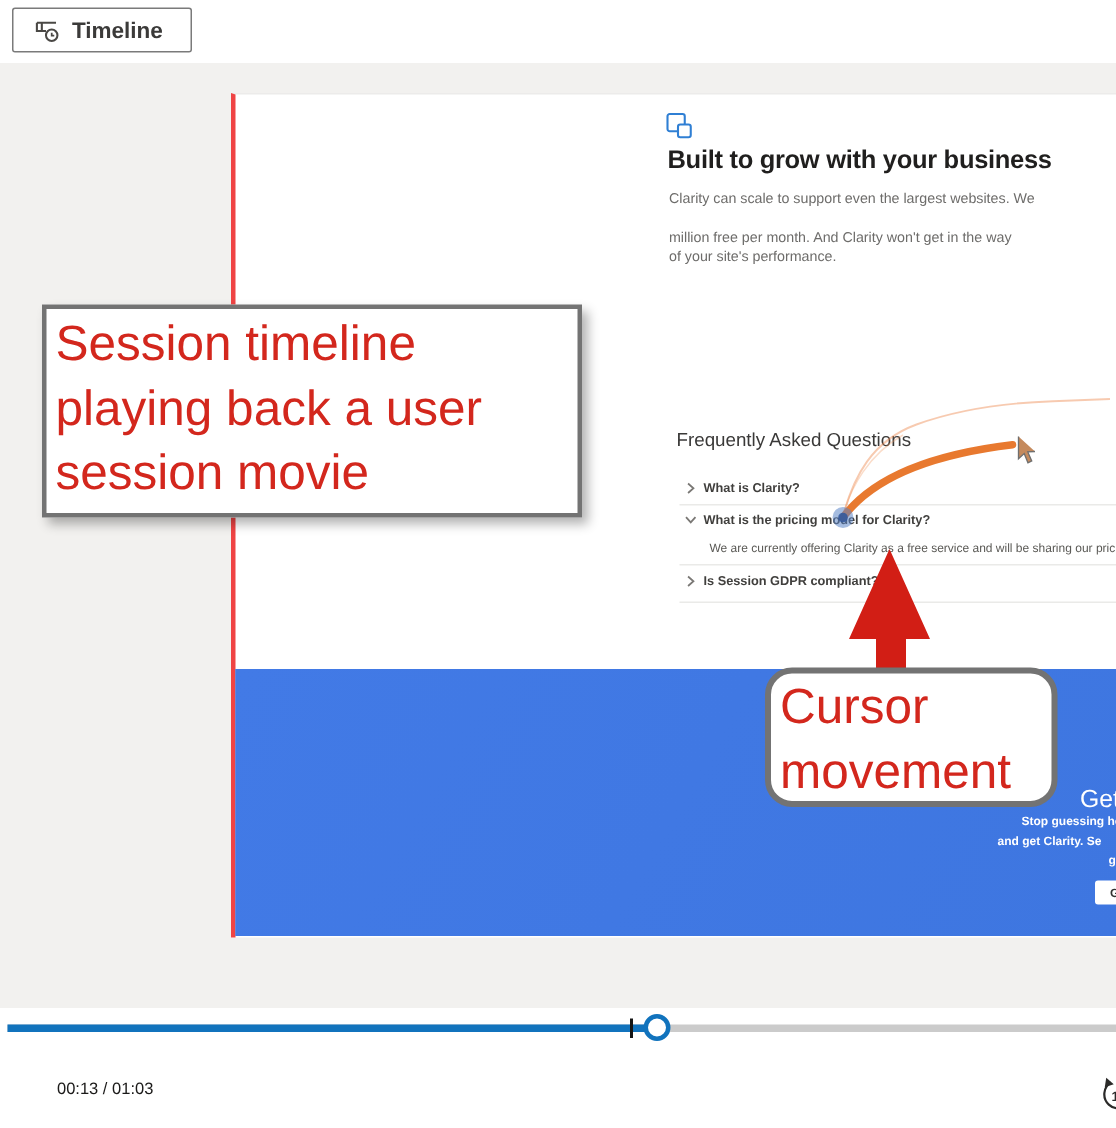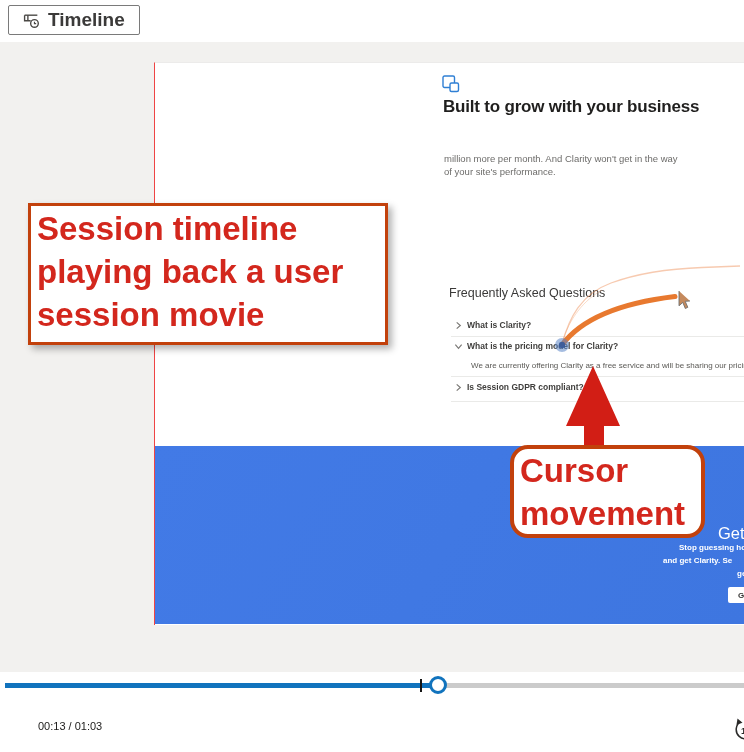--- a/index.html
+++ b/index.html
@@ -7,28 +7,28 @@
   .screen {
     position:relative; width:744px; height:752px; overflow:hidden;
     font-family:"Liberation Sans", sans-serif; background:#ffffff;
   }
   
   .topbar { position:absolute; left:0; top:0; width:744px; height:42px; background:#ffffff; }
   .timeline-btn {
     position:absolute; left:8px; top:5px; height:30px; min-width:120px;
     display:flex; align-items:center; gap:8px; padding:0 14px;
     background:#ffffff; border:1px solid #7a7a7a; border-radius:2px;
-    font-size:19px; font-weight:700; color:#3b3a39; cursor:pointer;
+    font-size:15px; font-weight:700; color:#3b3a39; cursor:pointer;
   }
   
   .workspace { position:absolute; left:0; top:42px; width:744px; height:630px; background:#f2f1ef; }
   
   .page {
     position:absolute; left:154px; top:62px; width:590px; height:563px;
-    background:#ffffff; border-left:1px solid #ef4444; border-top:1px solid #ecebea;
+    background:#ffffff; border-left:3px solid #ef4444; border-top:1px solid #ecebea;
   }
   .page .abs { position:absolute; }
   .feature-icon { left:287px; top:12px; }
   .feature-heading { left:288px; top:34px; font-size:17px; font-weight:700; color:#201f1e; letter-spacing:-0.2px; }
   .feature-line { left:289px; font-size:9.5px; color:#6d6c6a; }
   .faq-heading { left:294px; top:223px; font-size:12.5px; color:#3a3938; }
   .faq-chevron { left:299px; width:9px; height:9px; }
   .faq-q { left:312px; font-size:8.5px; font-weight:700; color:#403f3d; white-space:nowrap; }
   .faq-a { left:316px; top:298px; font-size:8px; color:#5a5955; white-space:nowrap; }
   .faq-sep { left:296px; width:294px; height:1px; background:#eaeae8; }
@@ -44,23 +44,23 @@
   .hero-l3 { position:absolute; left:542px; top:123px; font-size:8px; font-weight:700; color:#ffffff; white-space:nowrap;margin-left:40px; }
   .hero-btn {
     position:absolute; left:573px; top:141px; width:60px; height:16px;
     background:#ffffff; border-radius:2px; font-size:8px; font-weight:700; color:#323130;
     display:flex; align-items:center; padding-left:10px; cursor:pointer;
   }
   
   .trail-svg { position:absolute; left:0; top:0; width:744px; height:752px; pointer-events:none; }
   
   .note-box {
-    position:absolute; background:#ffffff; border:3px solid #c2410c;
+    position:absolute; background:#ffffff; border:3px solid #737373;
     box-shadow:4px 4px 7px rgba(0,0,0,0.30);
-    color:#d3271d; font-weight:700; line-height:1.3;
+    color:#d3271d; font-weight:400; line-height:1.3;
   }
   .note-1 { left:28px; top:203px; width:360px; height:142px; font-size:33px; padding:2px 6px; }
   .note-2 { left:510px; top:445px; width:195px; height:93px; font-size:33px; padding:1px 6px; border-width:4px; box-shadow:none;border-radius:18px; }
   .arrow-svg { position:absolute; left:0; top:0; width:744px; height:752px; pointer-events:none; }
   
   .player { position:absolute; left:0; top:672px; width:744px; height:80px; background:#ffffff; }
   .track { position:absolute; left:5px; top:11px; width:739px; height:5px; background:#cbcbcb; }
   .track-fill { position:absolute; left:5px; top:11px; width:433px; height:5px; background:#1173bd; }
   .track-tick { position:absolute; left:420px; top:7px; width:2px; height:13px; background:#151515; }
   .track-handle {
@@ -93,21 +93,22 @@
   <div class="workspace"></div>
 
   <div class="page">
 
     <svg class="abs feature-icon" width="18" height="18" viewBox="0 0 18 18">
       <rect x="1" y="1" width="11.5" height="11.5" rx="1.5" fill="none" stroke="#2f7fd4" stroke-width="1.4"></rect>
       <rect x="8" y="8" width="8.5" height="8.5" rx="1.5" fill="#ffffff" stroke="#2f7fd4" stroke-width="1.4"></rect>
     </svg>
 
     <div class="abs feature-heading">Built to grow with your business</div>
-    <div class="abs feature-line" style="top:90px">million more per month. And Clarity won't get in the way</div>
+    <div class="abs feature-line" style="top:64px">Clarity can scale to support even the largest websites. We</div>
+    <div class="abs feature-line" style="top:90px">million free per month. And Clarity won't get in the way</div>
     <div class="abs feature-line" style="top:103px">of your site's performance.</div>
 
     <div class="abs faq-heading">Frequently Asked Questions</div>
 
     <svg class="abs faq-chevron" style="top:258px" viewBox="0 0 10 10">
       <polyline points="3,1.5 7,5 3,8.5" fill="none" stroke="#7a7875" stroke-width="1.3"></polyline>
     </svg>
     <div class="abs faq-q" style="top:257px">What is Clarity?</div>
     <div class="abs faq-sep" style="top:273px"></div>
 

